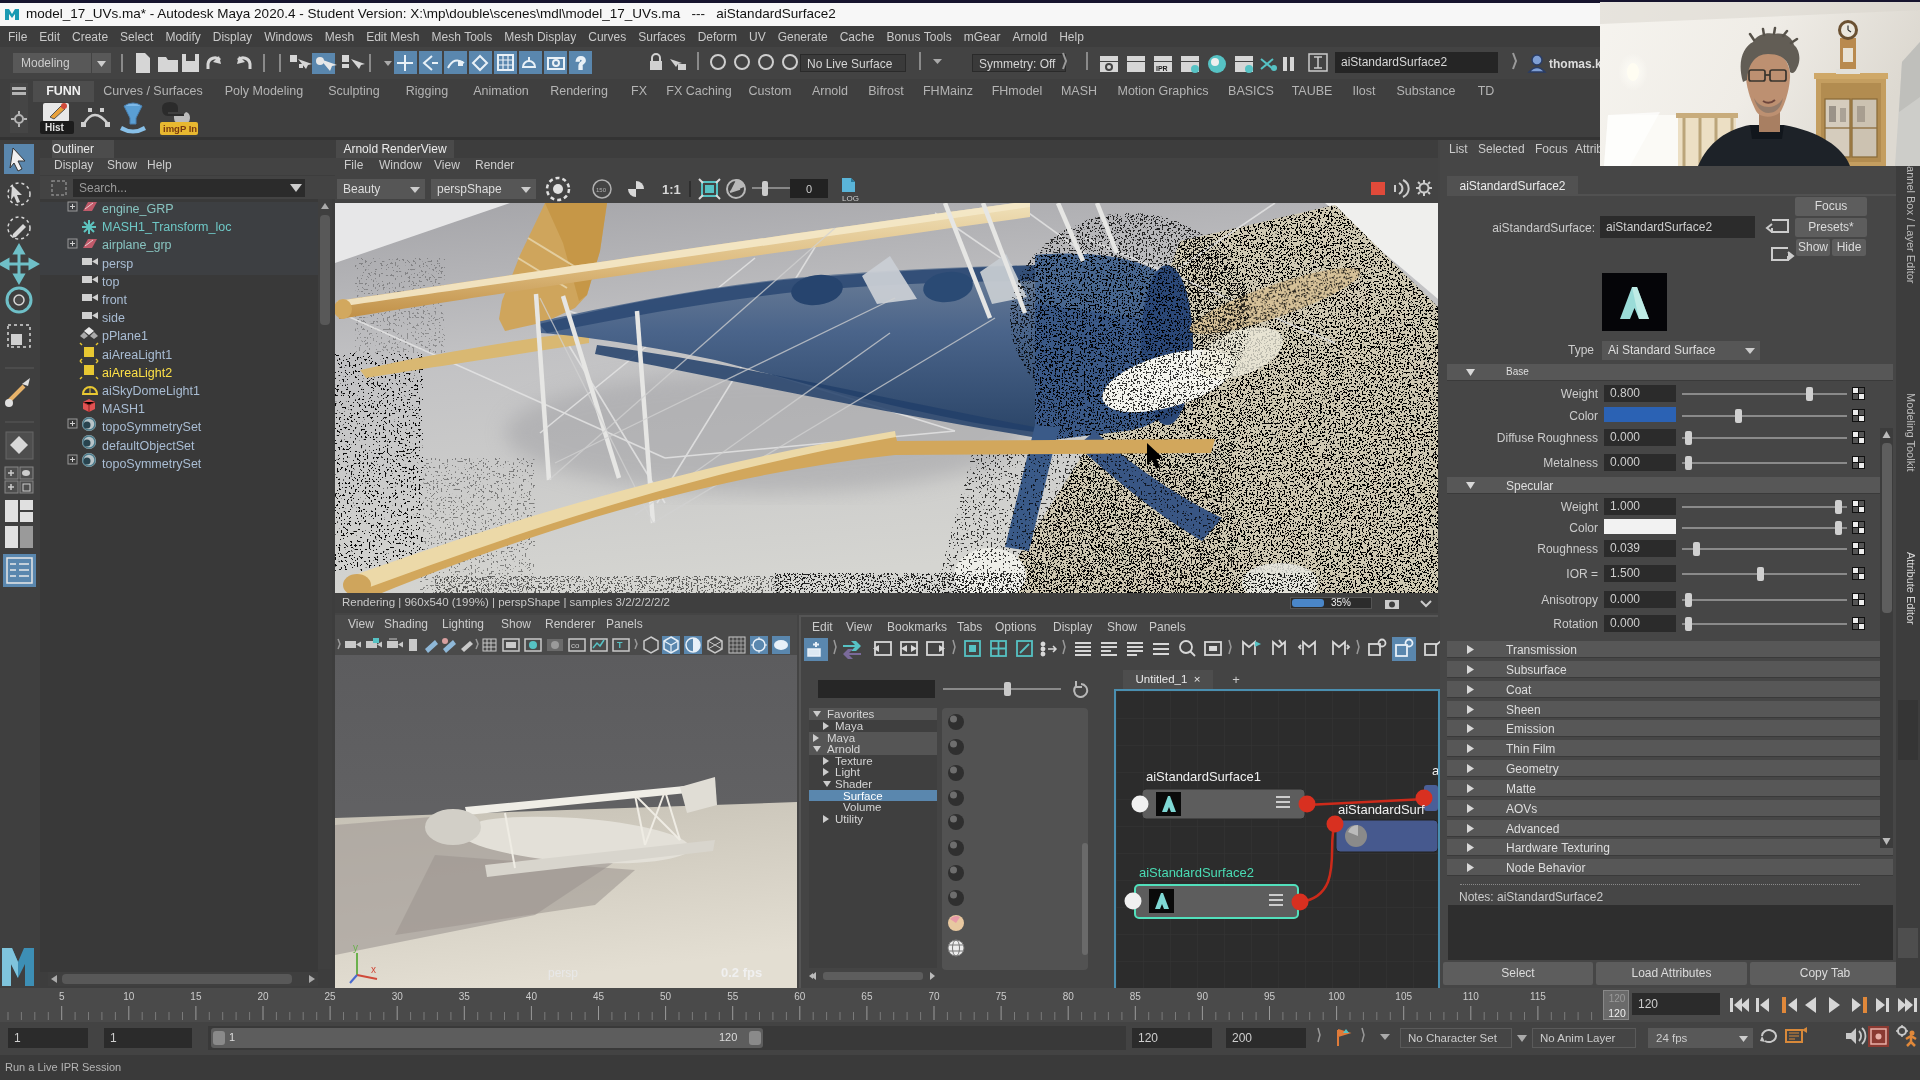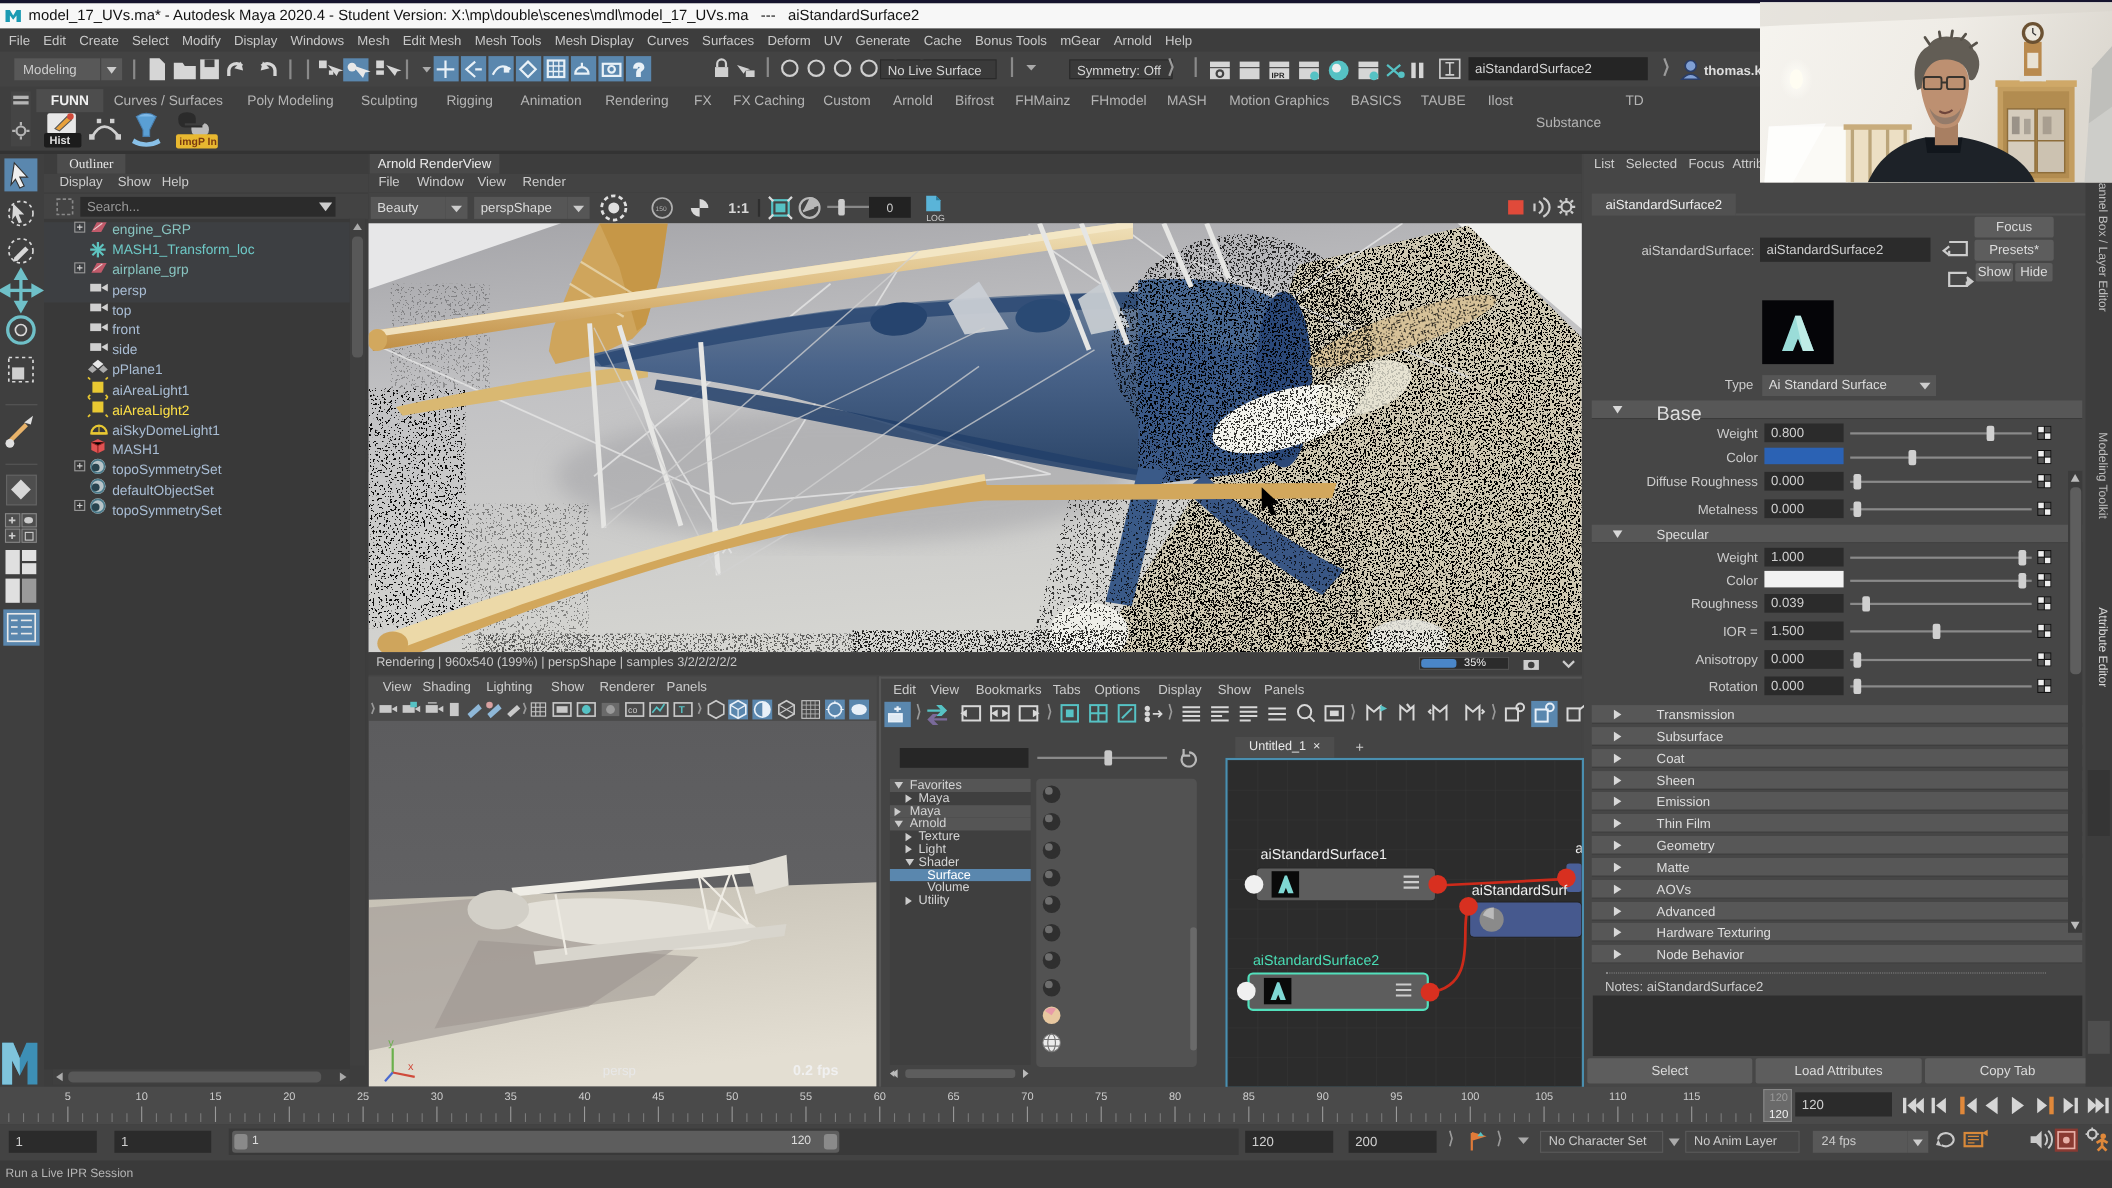--- a/index.html
+++ b/index.html
@@ -199,21 +199,21 @@
     <div class="abs" style="left:706px;width:62px;height:21px;color:#b4b4b4;font-size:12.5px;text-align:center;line-height:21px;">Custom</div>
     <div class="abs" style="left:769px;width:56px;height:21px;color:#b4b4b4;font-size:12.5px;text-align:center;line-height:21px;">Arnold</div>
     <div class="abs" style="left:826px;width:54px;height:21px;color:#b4b4b4;font-size:12.5px;text-align:center;line-height:21px;">Bifrost</div>
     <div class="abs" style="left:881px;width:68px;height:21px;color:#b4b4b4;font-size:12.5px;text-align:center;line-height:21px;">FHMainz</div>
     <div class="abs" style="left:950px;width:68px;height:21px;color:#b4b4b4;font-size:12.5px;text-align:center;line-height:21px;">FHmodel</div>
     <div class="abs" style="left:1019px;width:54px;height:21px;color:#b4b4b4;font-size:12.5px;text-align:center;line-height:21px;">MASH</div>
     <div class="abs" style="left:1074px;width:112px;height:21px;color:#b4b4b4;font-size:12.5px;text-align:center;line-height:21px;">Motion Graphics</div>
     <div class="abs" style="left:1187px;width:62px;height:21px;color:#b4b4b4;font-size:12.5px;text-align:center;line-height:21px;">BASICS</div>
     <div class="abs" style="left:1250px;width:58px;height:21px;color:#b4b4b4;font-size:12.5px;text-align:center;line-height:21px;">TAUBE</div>
     <div class="abs" style="left:1309px;width:44px;height:21px;color:#b4b4b4;font-size:12.5px;text-align:center;line-height:21px;">Ilost</div>
-    <div class="abs" style="left:1354px;width:78px;height:21px;color:#b4b4b4;font-size:12.5px;text-align:center;line-height:21px;margin-top:20px;">Substance</div>
+    <div class="abs" style="left:1354px;width:78px;height:21px;color:#b4b4b4;font-size:12.5px;text-align:center;line-height:21px;">Substance</div>
     <div class="abs" style="left:1433px;width:40px;height:21px;color:#b4b4b4;font-size:12.5px;text-align:center;line-height:21px;">TD</div>
   </div>
 
   <svg class="abs" style="left:40px;top:21px;" width="180" height="36">
 
     <rect x="3" y="3" width="26" height="19" rx="2" fill="#e8e8e8"></rect>
     <path d="M10 17 L21 6 L25 9 L14 19 Z" fill="#e8a13c" stroke="#555" stroke-width="1"></path>
     <circle cx="24" cy="6" r="3" fill="#d04a3a"></circle>
     <rect x="0" y="21" width="34" height="13" rx="2" fill="#1c1c1c"></rect>
     <text x="5" y="31" font-size="10" fill="#e0e0e0" font-weight="bold" font-family="Liberation Sans">Hist</text>
@@ -309,21 +309,21 @@
       </g>
 
     <g transform="translate(0,800)">
       <path d="M2 46 L2 8 L12 8 L18 22 L24 8 L34 8 L34 46 L25 46 L25 24 L18 38 L11 24 L11 46 Z" fill="#3d8fb5"></path>
       <path d="M12 8 L18 22 L18 38 L11 24 L11 46 L2 46 L2 8 Z" fill="#7fc4dc"></path>
     </g>
   </svg>
 </div>
 
 <div class="abs" style="left:40px;top:140px;width:295px;height:848px;background:#3d3d3d;" id="outliner">
-  <div class="abs" style="left:12px;top:0;width:62px;height:18px;background:#4c4c4c;color:#e8e8e8;font-size:12px;text-align:center;line-height:18px;font-family:Liberation Serif, serif;">Outliner</div>
+  <div class="abs" style="left:12px;top:0;width:62px;height:18px;background:#4c4c4c;color:#e8e8e8;font-size:12px;line-height:18px;">Outliner</div>
   <div class="abs" style="left:0;top:18px;width:295px;height:17px;background:#434343;">
     <span class="abs" style="left:14px;font-size:12px;color:#ccc;">Display</span>
     <span class="abs" style="left:67px;font-size:12px;color:#ccc;">Show</span>
     <span class="abs" style="left:107px;font-size:12px;color:#ccc;">Help</span>
   </div>
 
   <div class="abs" style="left:0;top:36px;width:295px;height:23px;background:#434343;">
     <svg class="abs" style="left:10px;top:3px;" width="18" height="18">
         <rect x="2" y="2" width="14" height="14" fill="none" stroke="#888" stroke-width="1.5" stroke-dasharray="3 2"></rect>
       </svg>
@@ -1109,21 +1109,21 @@
   <div class="abs" style="left:128px;top:203px;width:30px;font-size:12px;color:#ccc;">Type</div>
   <div class="abs" style="left:162px;top:201px;width:138px;height:19px;background:#565656;color:#ddd;font-size:12px;line-height:19px;padding-left:6px;">Ai Standard Surface</div>
   <div class="abs" style="left:300px;top:201px;width:20px;height:19px;background:#565656;"><svg width="20" height="19">
         <path d="M5 7 L15 7 L10 13 Z" fill="#ccc"></path>
       </svg></div>
   <div id="aerows">
   <div class="abs" style="left:7px;top:224px;width:446px;height:17px;background:#575757;border-bottom:1px solid #3a3a3a;">
         <svg class="abs" style="left:19px;top:5px;" width="10" height="8">
           <path d="M0 0 h9 l-4.5 7 Z" fill="#d8d8d8"></path>
         </svg>
-        <div class="abs" style="left:59px;top:2px;font-size:18px;color:#dedede;">Base</div>
+        <div class="abs" style="left:59px;top:2px;font-size:10px;color:#dedede;">Base</div>
       </div>
   <div class="abs" style="left:0;top:247px;width:158px;font-size:12px;color:#ccc;text-align:right;">Weight</div>
   <div class="abs field" style="left:164px;top:245px;width:72px;height:17px;line-height:17px;font-size:12px;">0.800</div>
   <div class="abs" style="left:242px;top:253px;width:165px;height:2px;background:#8a8a8a;"></div>
   <div class="abs" style="left:366px;top:247px;width:7px;height:14px;background:#d0d0d0;border-radius:2px;"></div>
   <svg class="abs" style="left:412px;top:247px;" width="13" height="13">
         <rect width="13" height="13" fill="#111"></rect>
         <rect x="1" y="1" width="5" height="5" fill="#eee"></rect>
         <rect x="7" y="7" width="5" height="5" fill="#eee"></rect>
         <rect x="7" y="1" width="5" height="5" fill="#555"></rect>

